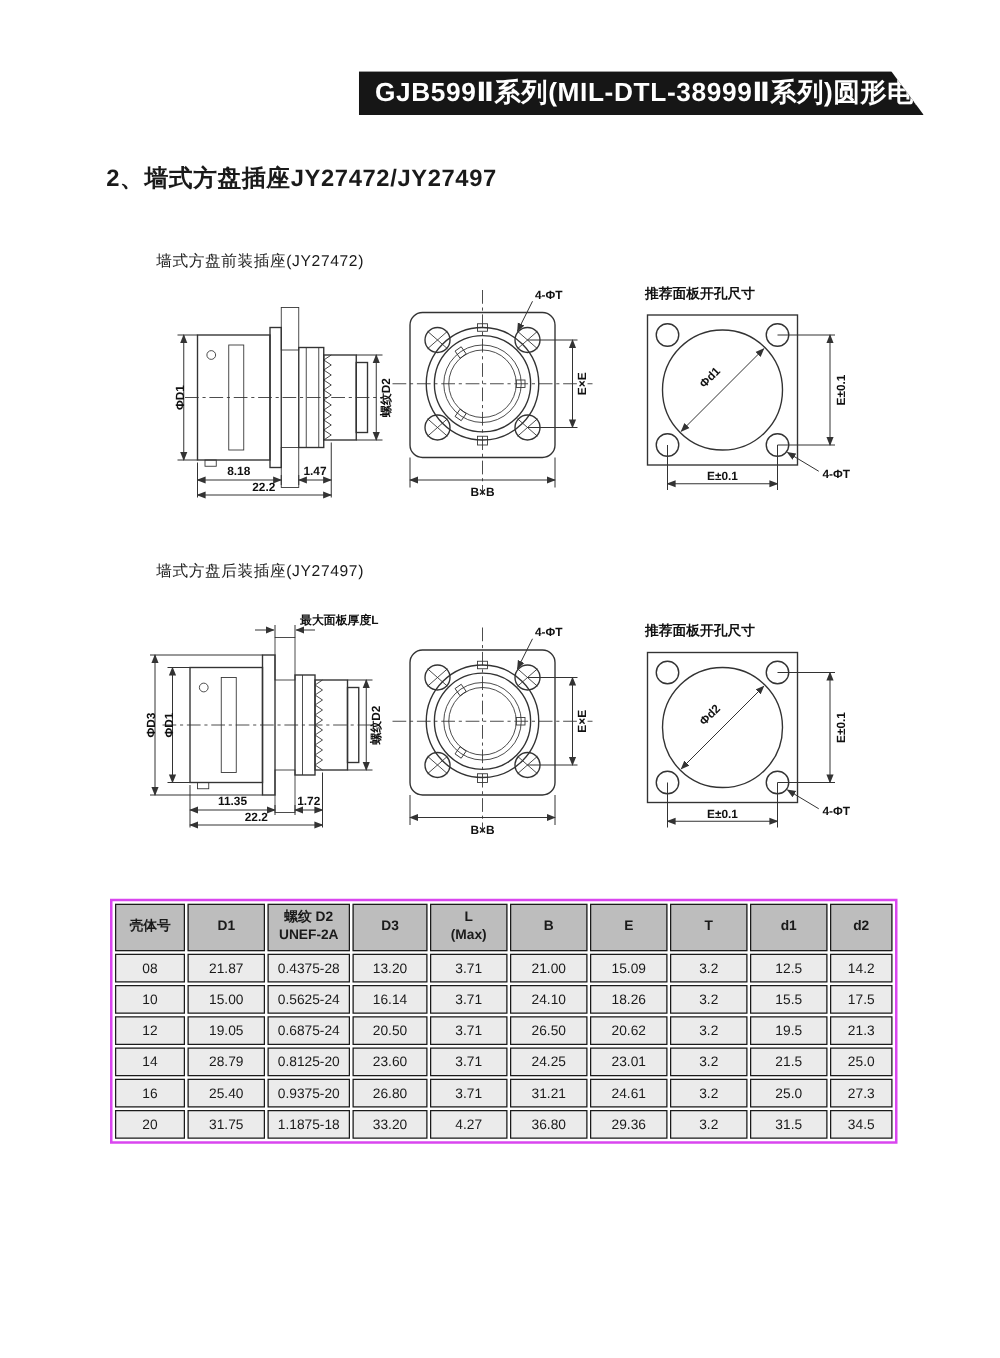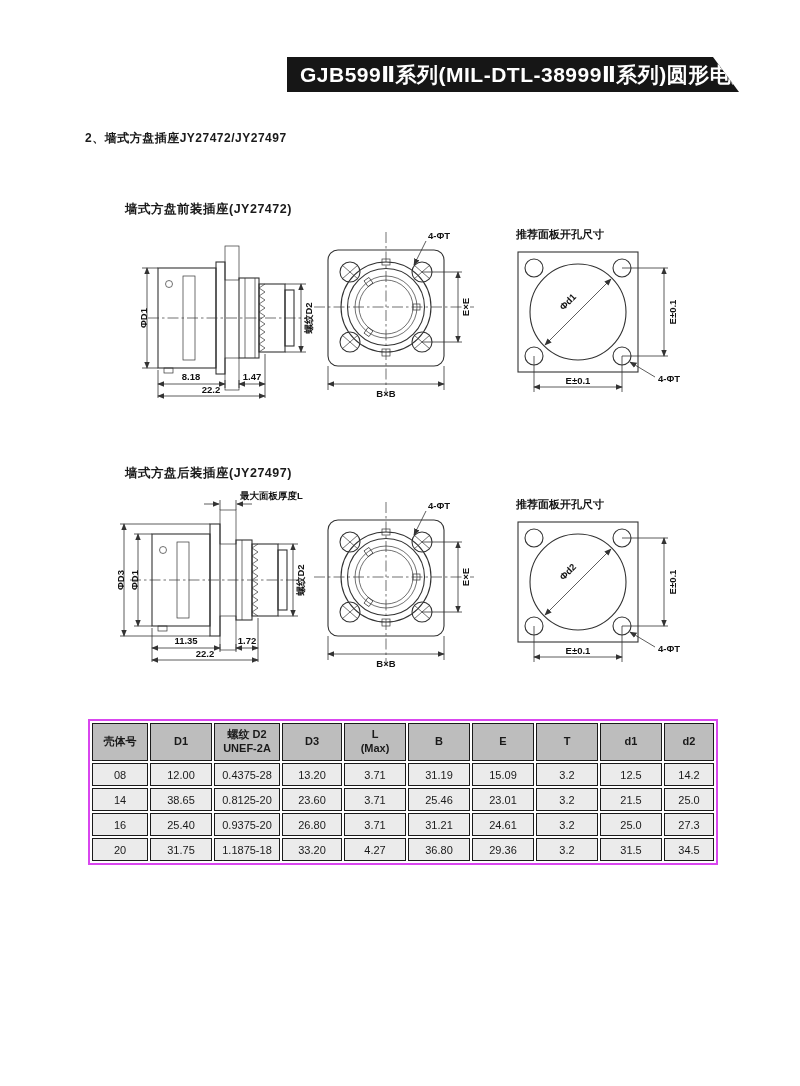--- a/index.html
+++ b/index.html
@@ -5,22 +5,22 @@
   html,body{margin:0;padding:0;background:#ffffff;}
   body{width:800px;height:1086px;position:relative;font-family:"Liberation Sans","DejaVu Sans",sans-serif;color:#1a1a1a;}
   .abs{position:absolute;}
 
   
   .banner{left:287px;top:57px;width:452px;height:35px;background:#161616;
     clip-path:polygon(0 0,calc(100% - 26px) 0,100% 100%,0 100%);
     color:#fff;font-weight:bold;font-size:21px;line-height:35px;padding-left:13px;
     box-sizing:border-box;letter-spacing:.5px;white-space:nowrap;}
 
-  .section-title{left:85px;top:130px;font-size:12px;font-weight:bold;letter-spacing:.5px;}
-  .block-title{font-size:12.5px;font-weight:bold;letter-spacing:.5px;}
+  .section-title{left:85px;top:130px;font-size:19px;font-weight:bold;letter-spacing:.5px;}
+  .block-title{font-size:12.5px;font-weight:normal;letter-spacing:.5px;}
 
   
   svg{overflow:visible;}
   svg .ln{fill:none;stroke:#333;stroke-width:1.1;}
   svg .tn{fill:none;stroke:#333;stroke-width:.7;}
   svg .cl{fill:none;stroke:#333;stroke-width:.7;stroke-dasharray:11 3 2.5 3;}
   svg .dm{fill:none;stroke:#333;stroke-width:.8;}
   svg text{fill:#111;font-size:9.5px;font-weight:bold;font-family:"Liberation Sans",sans-serif;}
   svg .ttl{font-size:11px;}
 
@@ -183,21 +183,21 @@
     <line class="dm" x1="124" y1="130" x2="124" y2="166"></line>
     <line class="dm" x1="36" y1="161" x2="124" y2="161" marker-start="url(#mk3)" marker-end="url(#mk3)"></line>
     <text x="80" y="158" text-anchor="middle">E±0.1</text>
   </g>
   <g>
     <text x="160" y="156">4-ΦT</text>
     <line class="dm" x1="157" y1="151" x2="132" y2="136" marker-end="url(#mk3)"></line>
   </g>
 </svg>
 
-<div class="abs block-title" style="left:125px;top:449px;margin-top:16px;">墙式方盘后装插座(JY27497)</div>
+<div class="abs block-title" style="left:125px;top:449px;">墙式方盘后装插座(JY27497)</div>
 
 <svg class="abs" style="left:116px;top:490px;" width="190" height="180" viewBox="0 0 190 180">
   <defs>
     <pattern id="hp2" width="5" height="5" patternUnits="userSpaceOnUse" patternTransform="rotate(45)">
       <line x1="0" y1="0" x2="0" y2="5" stroke="#555" stroke-width="0.9"></line>
     </pattern>
     <marker id="mk4" viewBox="0 0 10 10" refX="9" refY="5" markerWidth="9" markerHeight="9" orient="auto-start-reverse">
       <path d="M0 1L10 5L0 9z" fill="#333"></path>
     </marker>
   </defs>
@@ -376,37 +376,61 @@
         <th>B</th>
         <th>E</th>
         <th>T</th>
         <th>d1</th>
         <th>d2</th>
       </tr>
     </thead>
   <tbody id="spec-body">
       <tr>
         <td>08</td>
-        <td>12.00</td>
+        <td>21.87</td>
         <td>0.4375-28</td>
         <td>13.20</td>
         <td>3.71</td>
-        <td>31.19</td>
+        <td>21.00</td>
         <td>15.09</td>
         <td>3.2</td>
         <td>12.5</td>
         <td>14.2</td>
       </tr>
       <tr>
+        <td>10</td>
+        <td>15.00</td>
+        <td>0.5625-24</td>
+        <td>16.14</td>
+        <td>3.71</td>
+        <td>24.10</td>
+        <td>18.26</td>
+        <td>3.2</td>
+        <td>15.5</td>
+        <td>17.5</td>
+      </tr>
+      <tr>
+        <td>12</td>
+        <td>19.05</td>
+        <td>0.6875-24</td>
+        <td>20.50</td>
+        <td>3.71</td>
+        <td>26.50</td>
+        <td>20.62</td>
+        <td>3.2</td>
+        <td>19.5</td>
+        <td>21.3</td>
+      </tr>
+      <tr>
         <td>14</td>
-        <td>38.65</td>
+        <td>28.79</td>
         <td>0.8125-20</td>
         <td>23.60</td>
         <td>3.71</td>
-        <td>25.46</td>
+        <td>24.25</td>
         <td>23.01</td>
         <td>3.2</td>
         <td>21.5</td>
         <td>25.0</td>
       </tr>
       <tr>
         <td>16</td>
         <td>25.40</td>
         <td>0.9375-20</td>
         <td>26.80</td>

